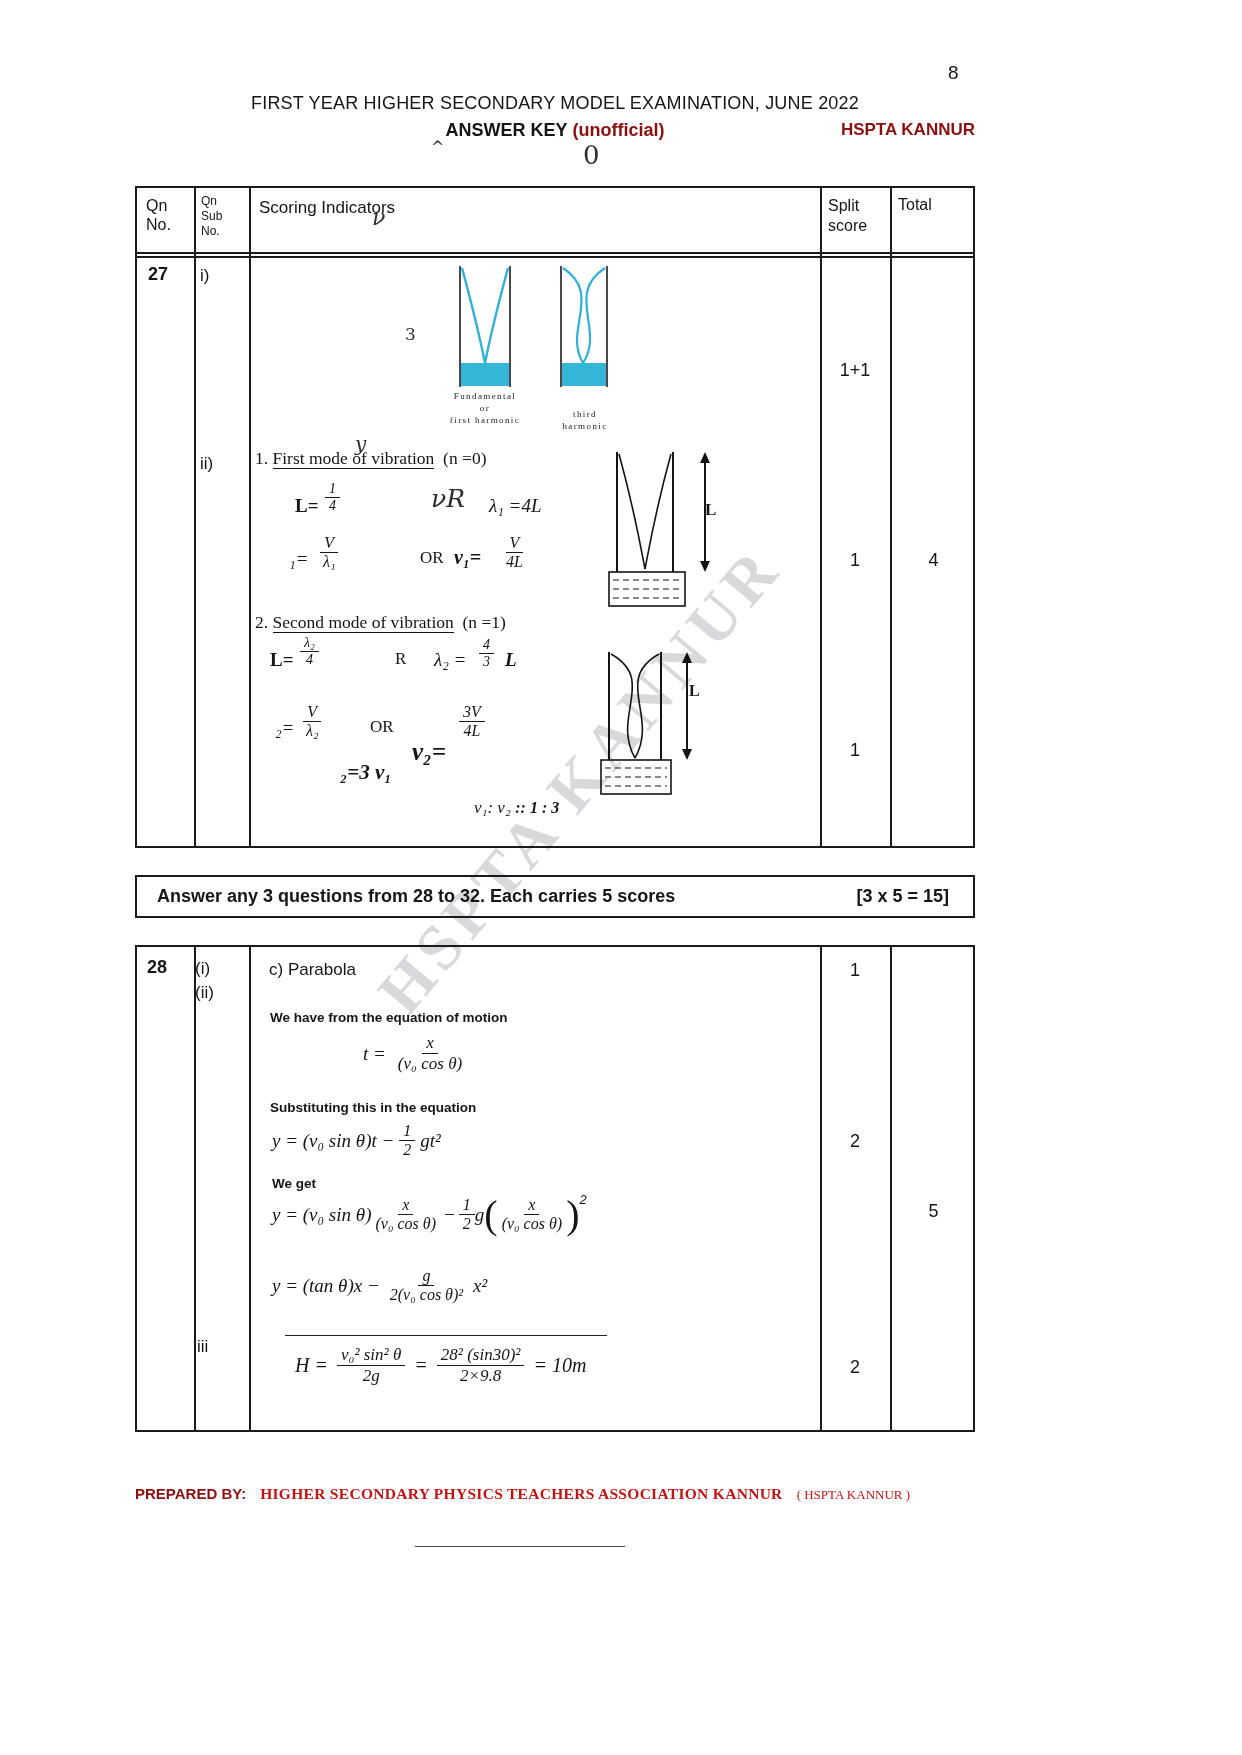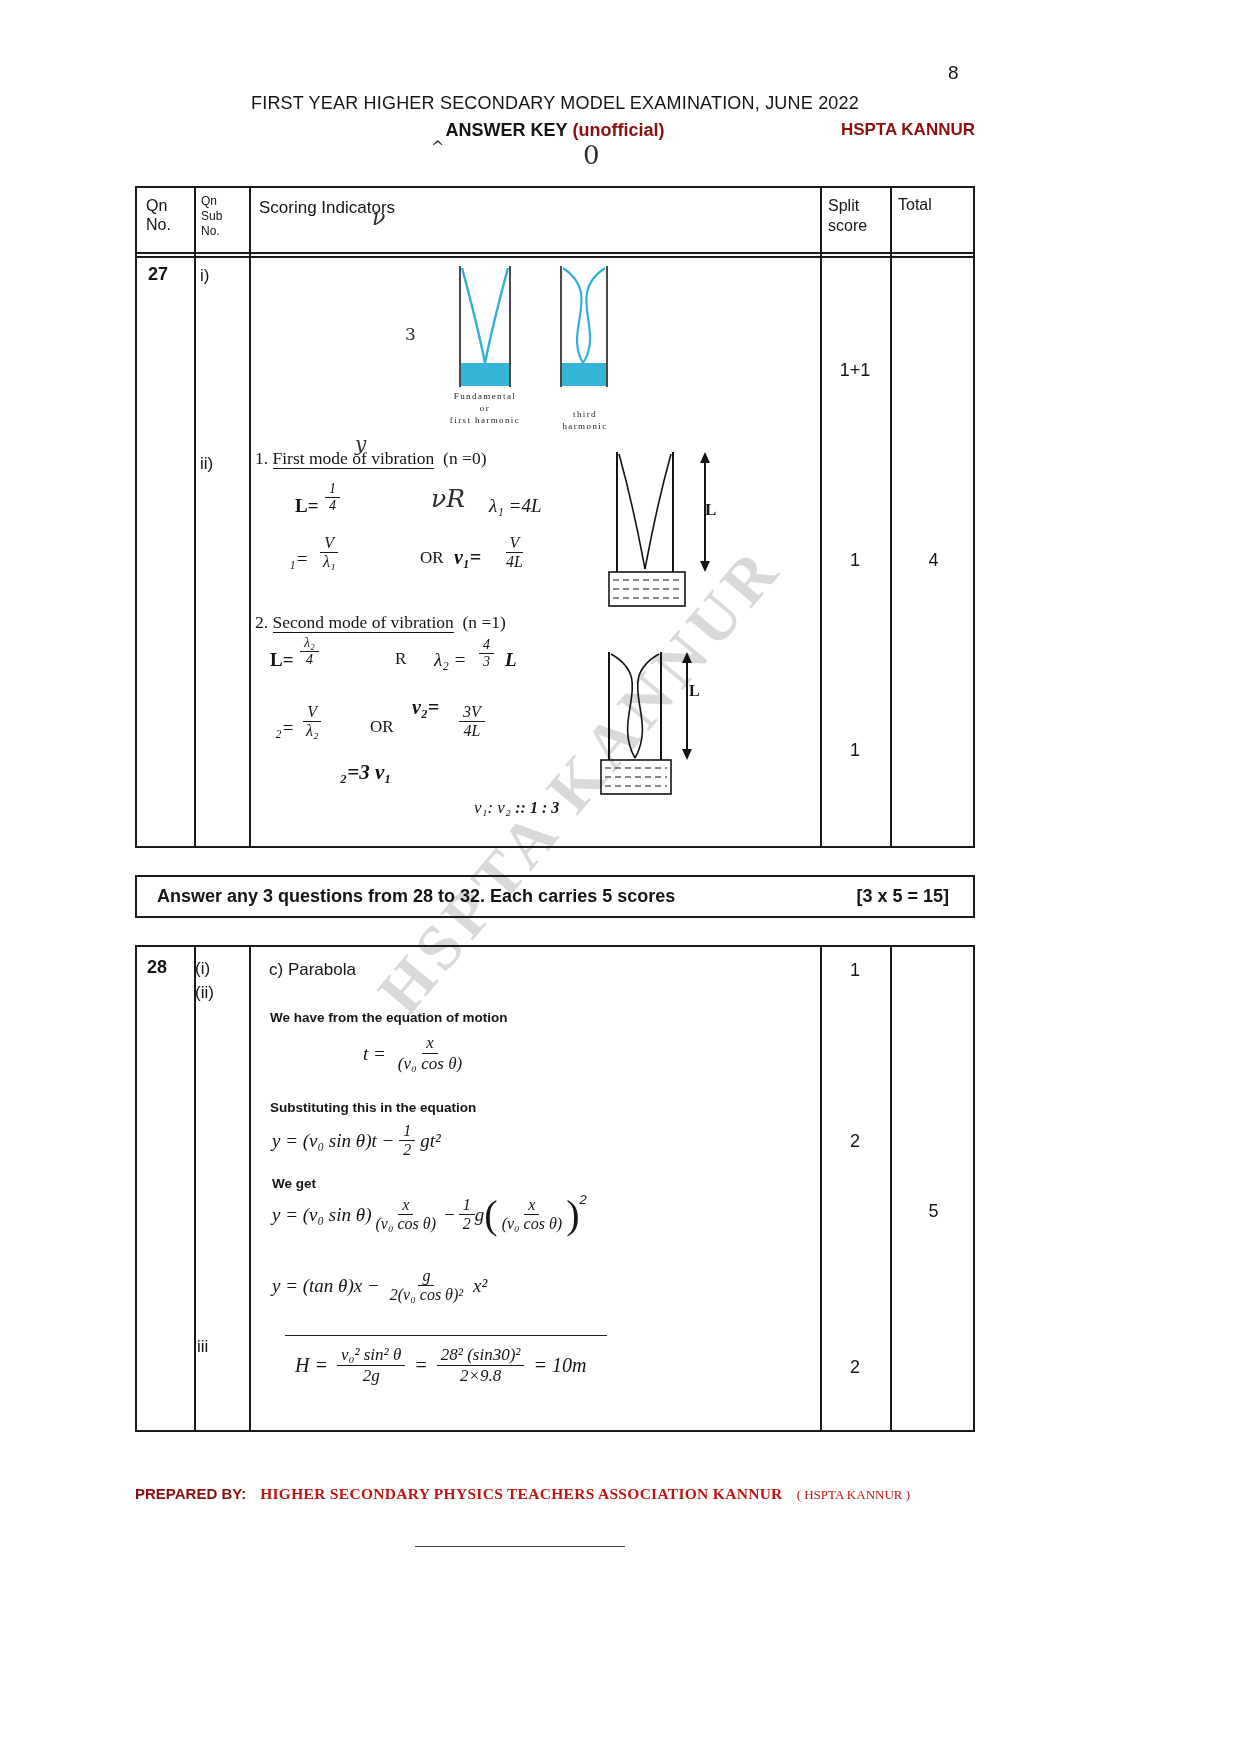--- a/index.html
+++ b/index.html
@@ -179,21 +179,21 @@
     <span class="d">3</span>
   </div>
   <div class="abs math b" style="left:368px; top:395px; font-size:19px;">L</div>
 
   <div class="abs math" style="left:138px; top:463px; font-size:19px;">₂=</div>
   <div class="fr abs" style="left:165px; top:449px; font-size:16px;">
     <span class="n">V</span>
     <span class="d">λ₂</span>
   </div>
   <div class="abs serif" style="left:233px; top:463px; font-size:17px;">OR</div>
-  <div class="abs math b" style="left:275px; top:442px; font-size:20px;">ν₂=</div>
+  <div class="abs math b" style="left:275px; top:484px; font-size:25px;">ν₂=</div>
   <div class="fr abs" style="left:322px; top:449px; font-size:16px;">
     <span class="n">3V</span>
     <span class="d">4L</span>
   </div>
 
   <div class="abs math b" style="left:203px; top:506px; font-size:21px;">₂=3 ν₁</div>
 
   <div class="abs" style="left:337px; top:544px;">
     <span class="math" style="font-size:17px;">ν₁: ν₂</span>
     <span class="math b" style="font-size:16px;text-align:center;">:: 1 : 3</span>

